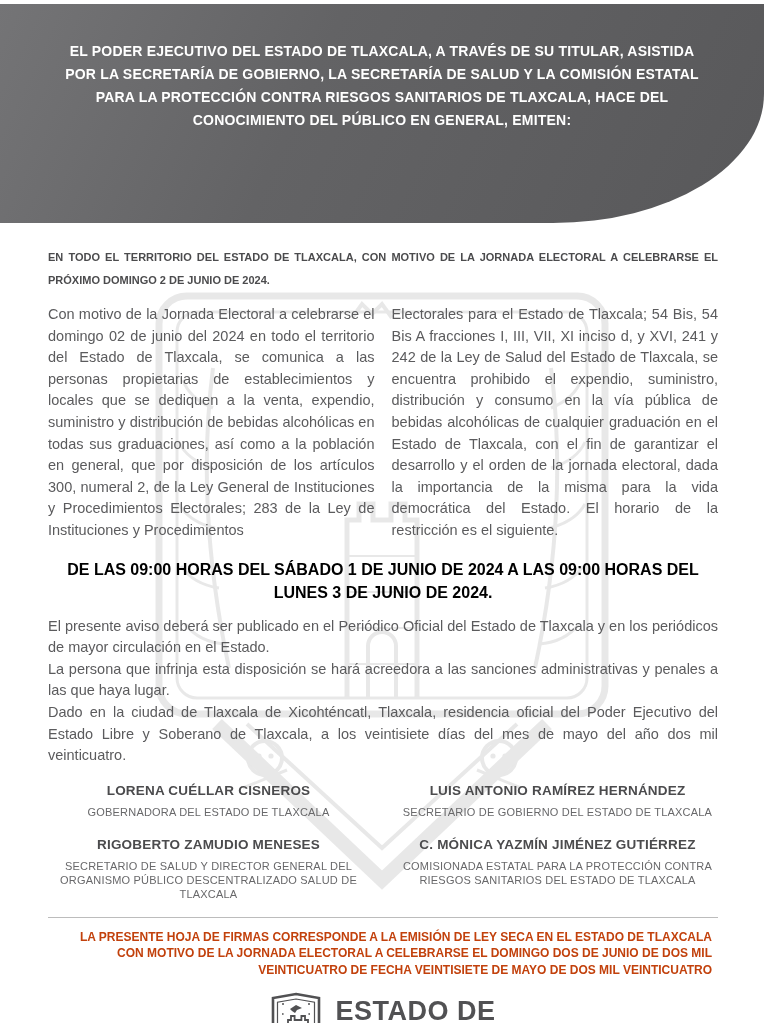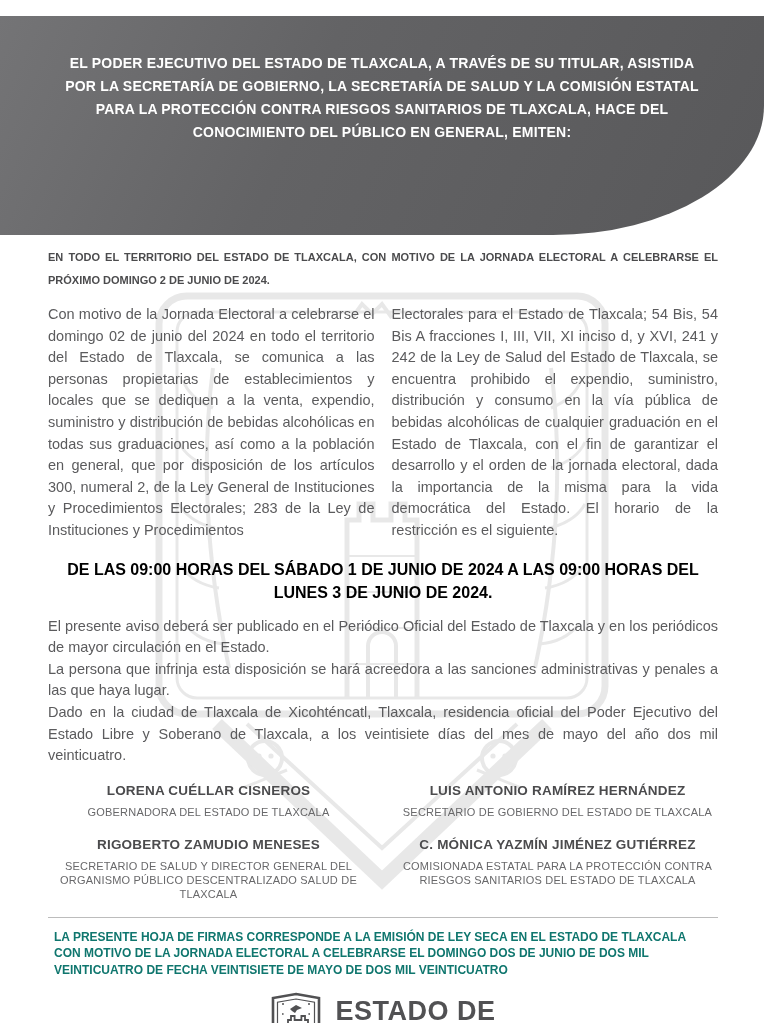--- a/index.html
+++ b/index.html
@@ -6,21 +6,21 @@
   .page{
     position:relative;
     width:764px;height:1023px;
     margin:0 auto;
     background:#ffffff;
     overflow:hidden;
     font-family:"Liberation Sans", sans-serif;
   }
   
   .banner{
-    position:absolute;top:16px;left:0;
+    position:absolute;top:4px;left:0;
     width:764px;height:219px;
     background:linear-gradient(115deg,#747476 0%,#636365 40%,#58585a 100%);
     border-bottom-right-radius:211px 129px;
     color:#ffffff;
     text-align:center;
     z-index:2;
   }
   .banner-intro{
     margin:36px auto 0;
     width:640px;
@@ -115,22 +115,22 @@
   .rule{
     margin:16px 0 11px;
     height:0;
     border-top:1px solid #bcbcbc;
   }
   .footnote{
     margin:0 6px;
     font-size:12px;
     font-weight:bold;
     line-height:16.5px;
-    text-align:left;
-    color:#0f766e;
+    text-align:right;
+    color:#c2410c;
   }
   .logo{
     display:flex;
     align-items:center;
     justify-content:center;
     gap:13px;
     margin-top:14px;
   }
   .logo-shield{flex:0 0 auto;}
   .logo-text{

